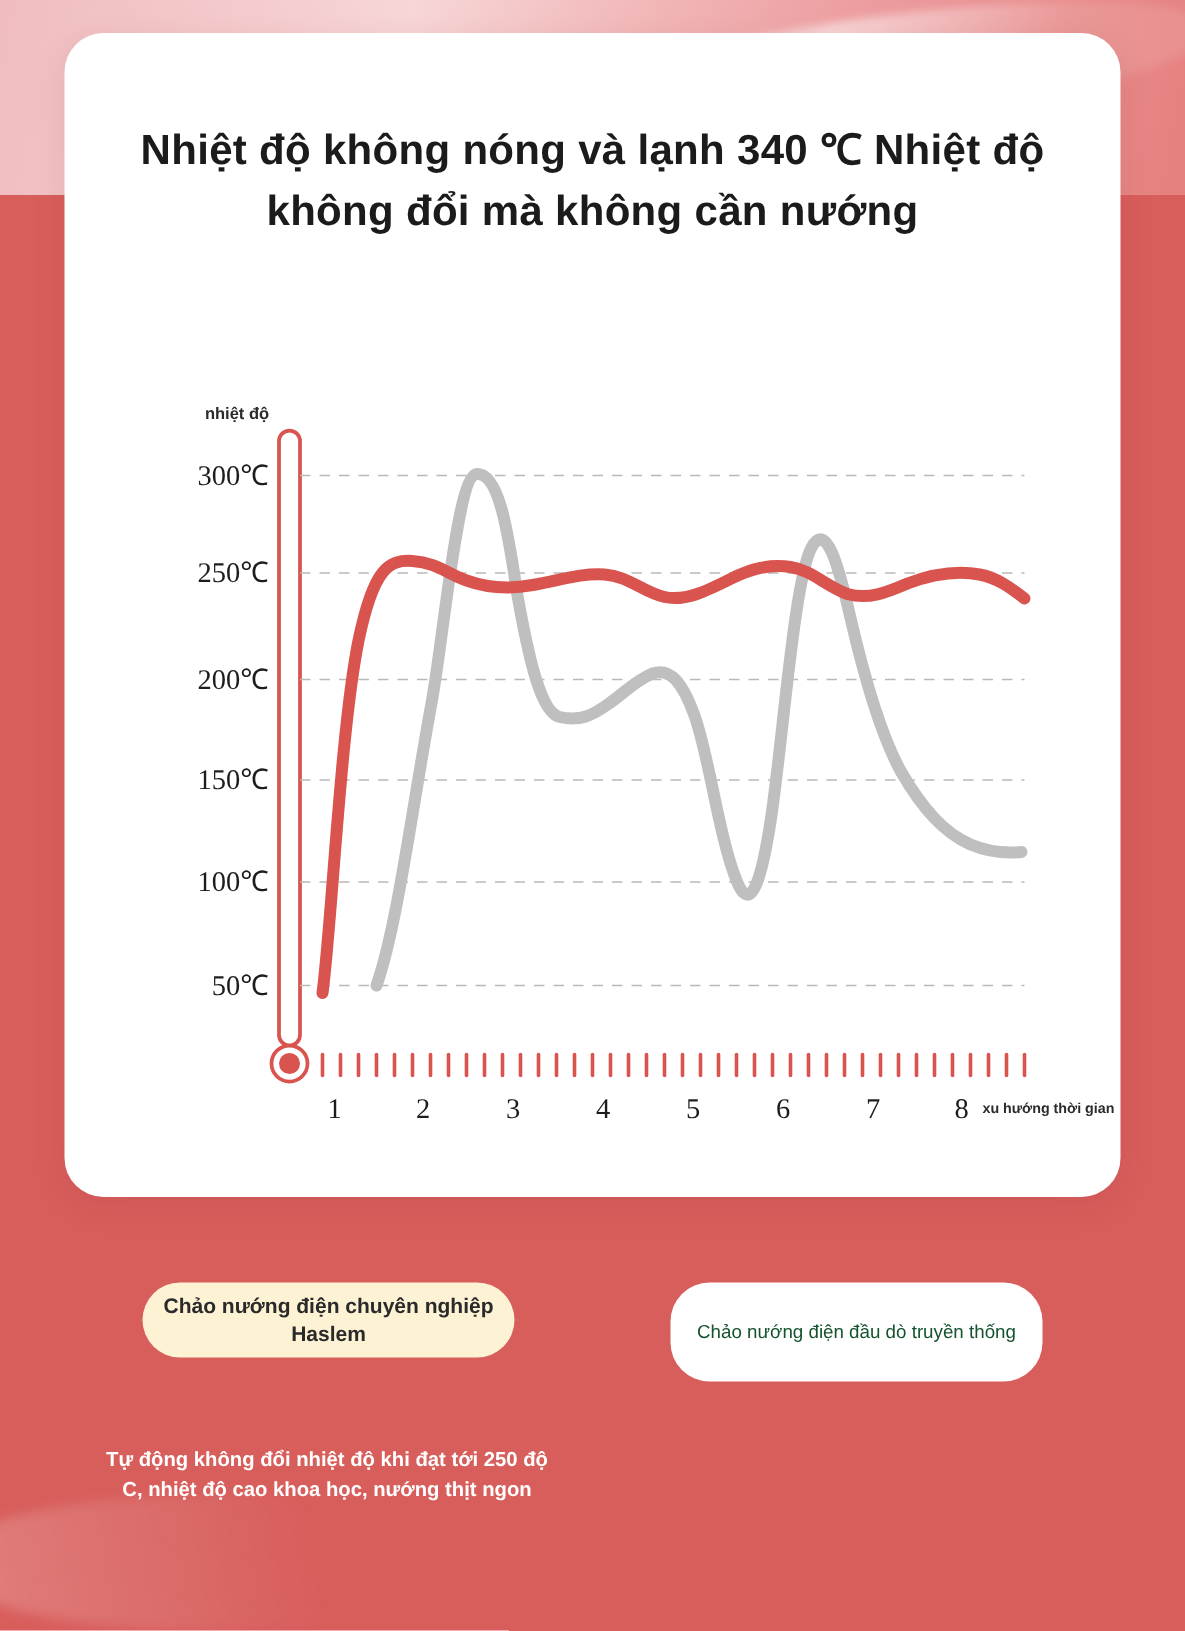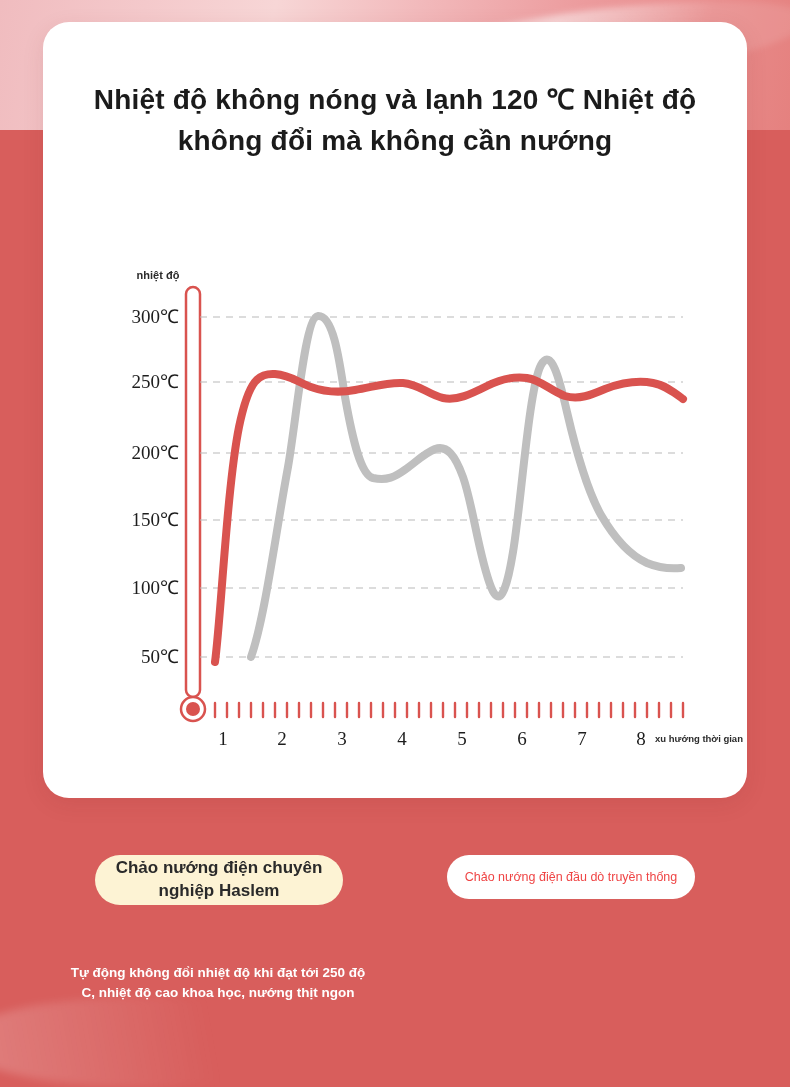--- a/index.html
+++ b/index.html
@@ -93,30 +93,30 @@
     line-height: 1.35;
     padding: 6px 14px;
   }
   .pill-left {
     left: 52px;
     top: 0;
     width: 248px;
     height: 50px;
     background: #fdf3d4;
     color: #2a2a2a;
-    font-size: 17px;
+    font-size: 14px;
     font-weight: bold;
   }
   .pill-right {
     left: 404px;
     top: 0;
     width: 248px;
-    height: 44px;
+    height: 66px;
     background: #ffffff;
-    color: #ef4444;
+    color: #14532d;
     font-size: 12.5px;
     font-weight: normal;
   }
   .caption-row {
     position: absolute;
     left: 43px;
     top: 928px;
     width: 704px;
     height: 80px;
   }
@@ -136,21 +136,21 @@
 </style>
 </head>
 <body>
 
 <div class="bg-top"></div>
 <div class="bg-top-sheen"></div>
 <div class="bg-bottom-sheen"></div>
 
 <div class="card">
 
-  <div class="title">Nhiệt độ không nóng và lạnh 120 ℃ Nhiệt độ không đổi mà không cần nướng</div>
+  <div class="title">Nhiệt độ không nóng và lạnh 340 ℃ Nhiệt độ không đổi mà không cần nướng</div>
 
   <div class="chart-wrap">
     <svg class="chart-svg" width="704" height="530" viewBox="0 0 704 530" xmlns="http://www.w3.org/2000/svg">
 
       <text x="115" y="42" font-family="Liberation Sans, sans-serif" font-size="11" font-weight="bold" fill="#2b2b2b" text-anchor="middle">nhiệt độ</text>
 
       <rect x="143" y="50" width="14" height="410" rx="7" ry="7" fill="#ffffff" stroke="#d9534f" stroke-width="2.5"></rect>
       <circle cx="150" cy="472" r="12" fill="#ffffff" stroke="#d9534f" stroke-width="2.5"></circle>
       <circle cx="150" cy="472" r="7" fill="#d9534f"></circle>
 

